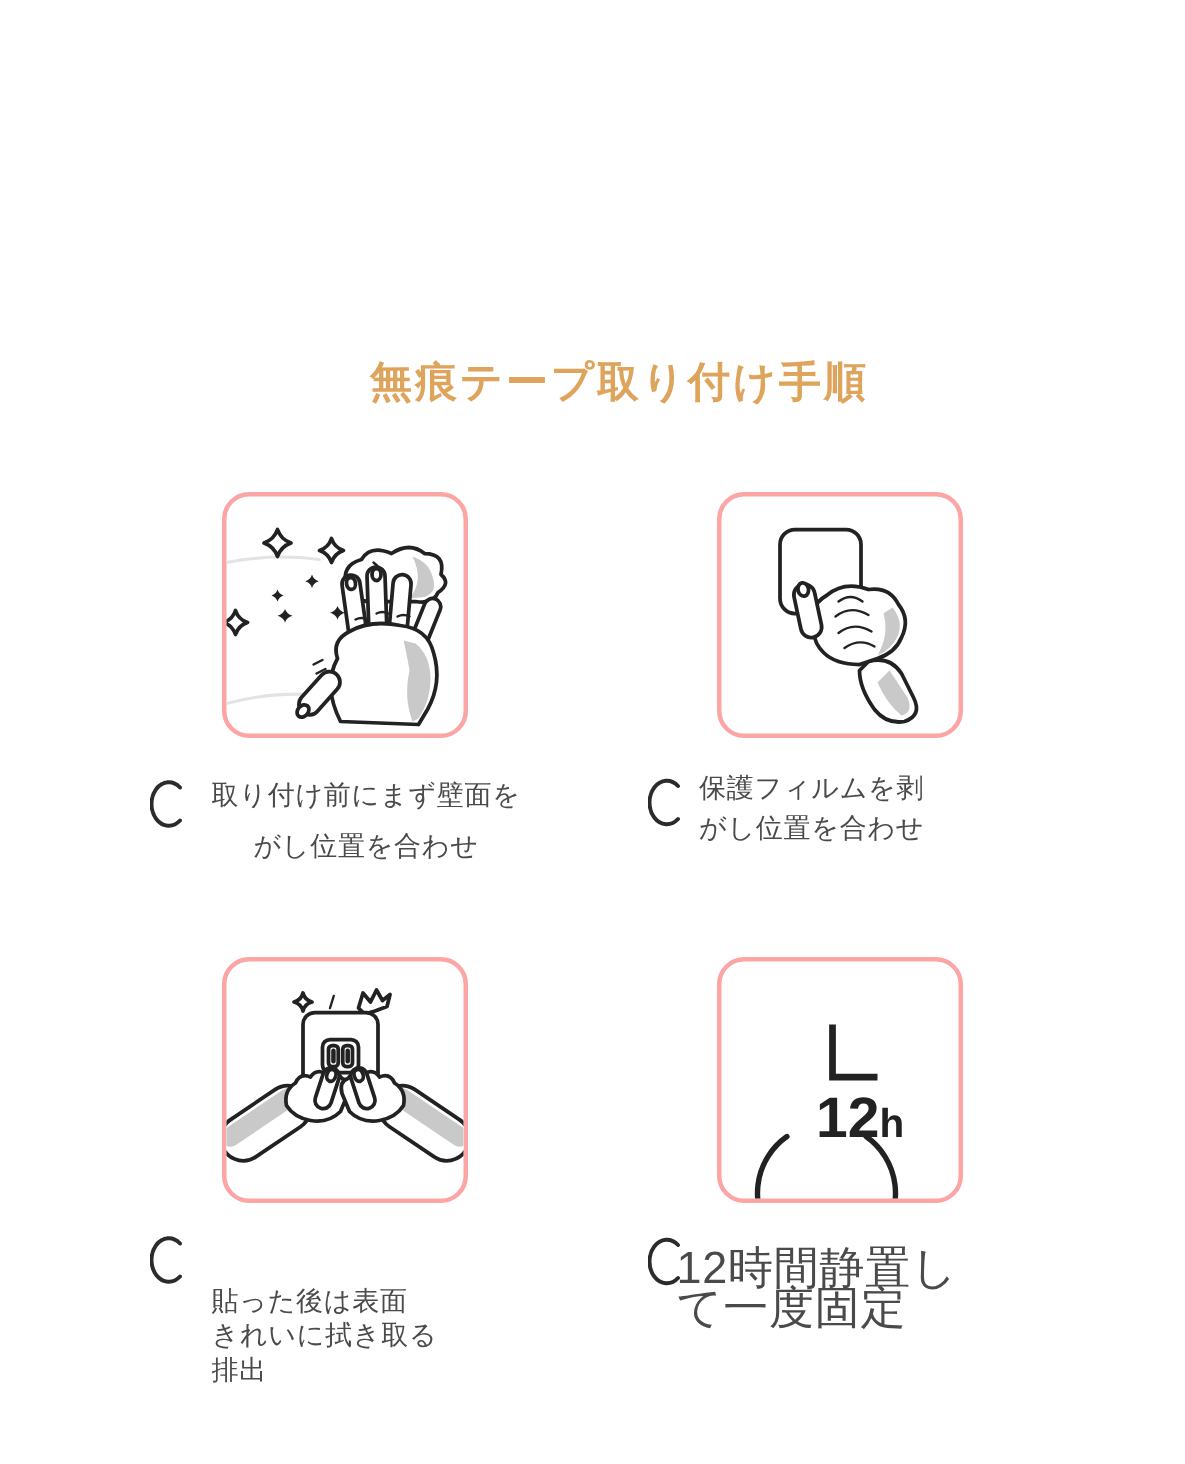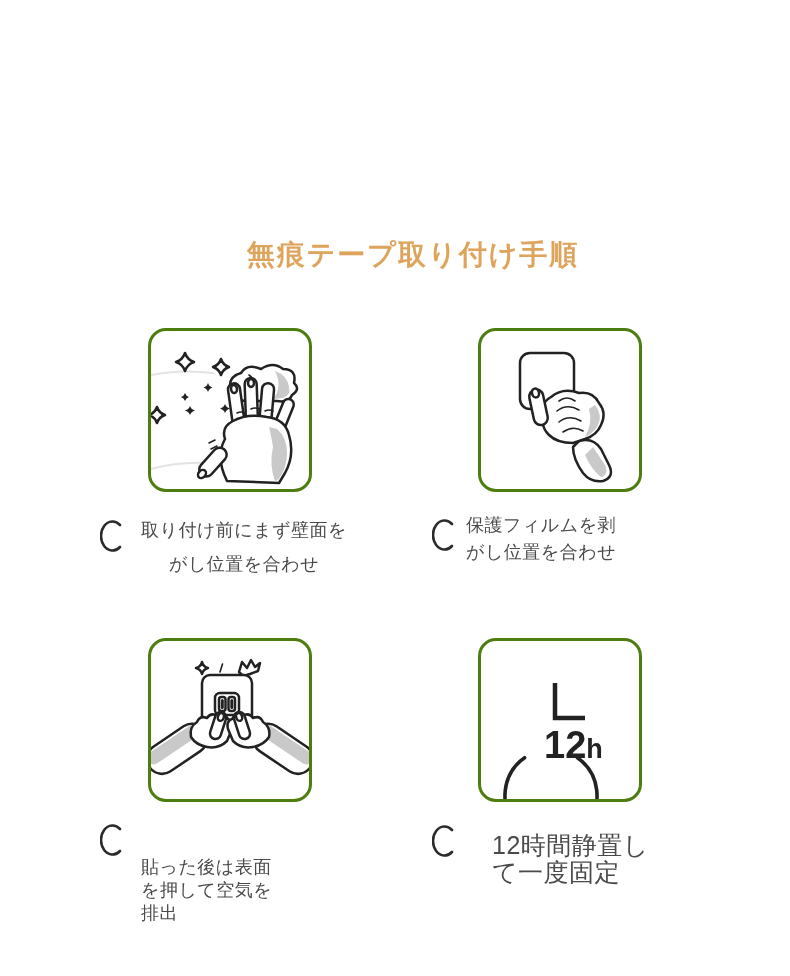--- a/index.html
+++ b/index.html
@@ -5,30 +5,30 @@
   html,body{margin:0;padding:0;background:#fff;}
   .canvas{position:relative;width:790px;height:976px;background:#ffffff;overflow:hidden;
           font-family:"Liberation Sans","DejaVu Sans",sans-serif;}
   .title{position:absolute;left:131px;top:110px;width:552px;
          font-size:36px;line-height:40px;font-weight:bold;letter-spacing:1.5px;
          color:var(--title_color,#333);}
   .title div{white-space:nowrap;}
   .subtitle{position:absolute;left:0;top:236px;width:790px;text-align:center;text-indent:36px;
             font-size:28px;font-weight:bold;letter-spacing:2px;color:var(--accent,#dfa45c);}
   .card{position:absolute;width:158px;height:158px;background:#fff;
-        border:3px solid #4d7c0f;border-radius:18px;}
+        border:3px solid #fca5a5;border-radius:18px;}
   .card svg{display:block;width:158px;height:158px;}
   .bullet{position:absolute;width:26px;height:34px;}
   .bullet path{fill:none;stroke:#2b2b2b;stroke-width:2.6;stroke-linecap:round;}
   .txt{position:absolute;color:var(--text_color,#4a4a4a);}
   .txt div{white-space:nowrap;}
   .t1{left:141px;top:513px;font-size:18px;line-height:34px;letter-spacing:0.5px;text-align:center;}
   .t2{left:466px;top:512px;font-size:18px;line-height:27px;letter-spacing:0.5px;}
   .t3{left:141px;top:856px;font-size:18px;line-height:23px;letter-spacing:0.5px;}
-  .t4{left:492px;top:832px;font-size:25px;line-height:27px;letter-spacing:0.5px;}
+  .t4{left:451px;top:832px;font-size:30px;line-height:27px;letter-spacing:0.5px;}
   .fw{fill:#fff;stroke:var(--ink,#222);stroke-width:2.5;stroke-linejoin:round;}
   .fb{fill:var(--ink,#222);stroke:none;}
   .sh{fill:var(--shade,#c9c9c9);stroke:none;}
   .faint{fill:none;stroke:#e3e3e3;stroke-width:2;stroke-linecap:round;}
   .thin{fill:none;stroke:var(--ink,#222);stroke-width:1.6;stroke-linecap:round;}
   .clockln{fill:none;stroke:var(--ink,#222);stroke-width:3.6;stroke-linecap:round;}
   .handsln{fill:none;stroke:var(--ink,#222);stroke-width:4.5;stroke-linecap:butt;stroke-linejoin:miter;}
   .clocktxt{fill:var(--ink,#222);font-weight:bold;font-family:"Liberation Sans","DejaVu Sans",sans-serif;}
 </style>
 </head>
@@ -148,21 +148,21 @@
   <div class="txt t1">
     <div>取り付け前にまず壁面を</div>
     <div>がし位置を合わせ</div>
   </div>
   <div class="txt t2">
     <div>保護フィルムを剥</div>
     <div>がし位置を合わせ</div>
   </div>
   <div class="txt t3">
     <div>貼った後は表面</div>
-    <div>を押して空気を</div>
+    <div>きれいに拭き取る</div>
     <div>排出</div>
   </div>
   <div class="txt t4">
     <div>12時間静置し</div>
     <div>て一度固定</div>
   </div>
 
 </div>
 
 </body></html>

